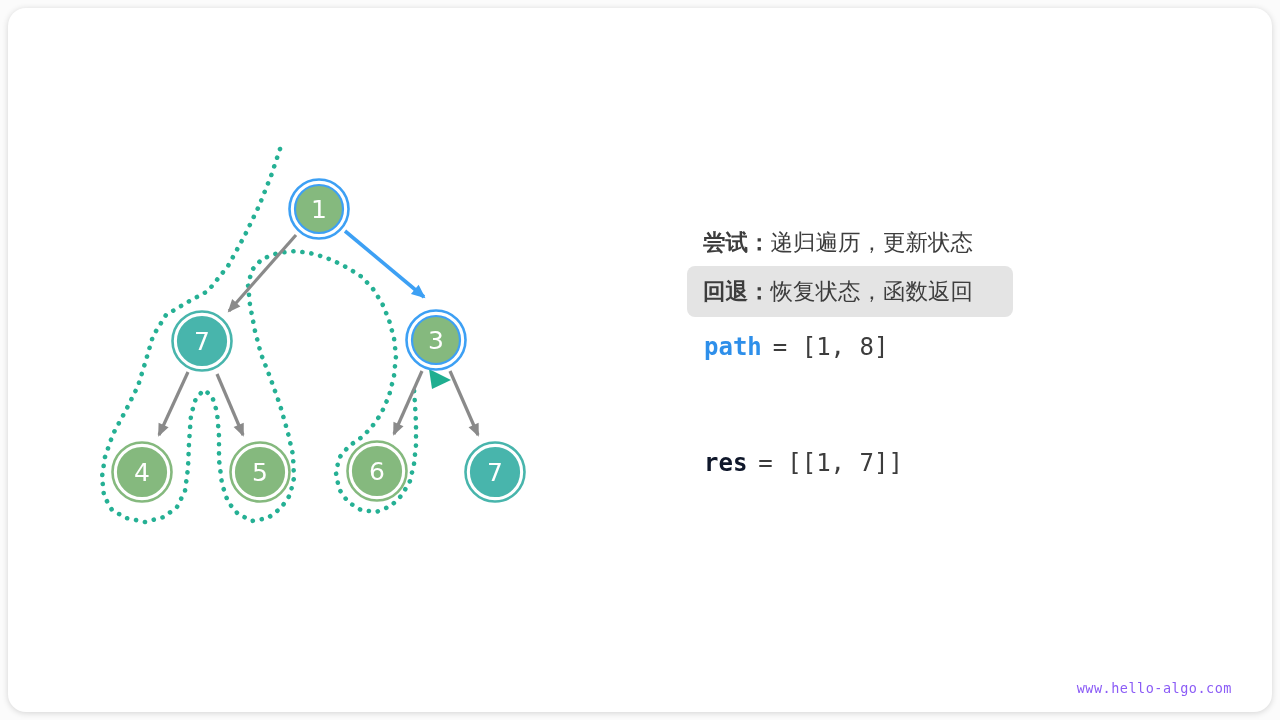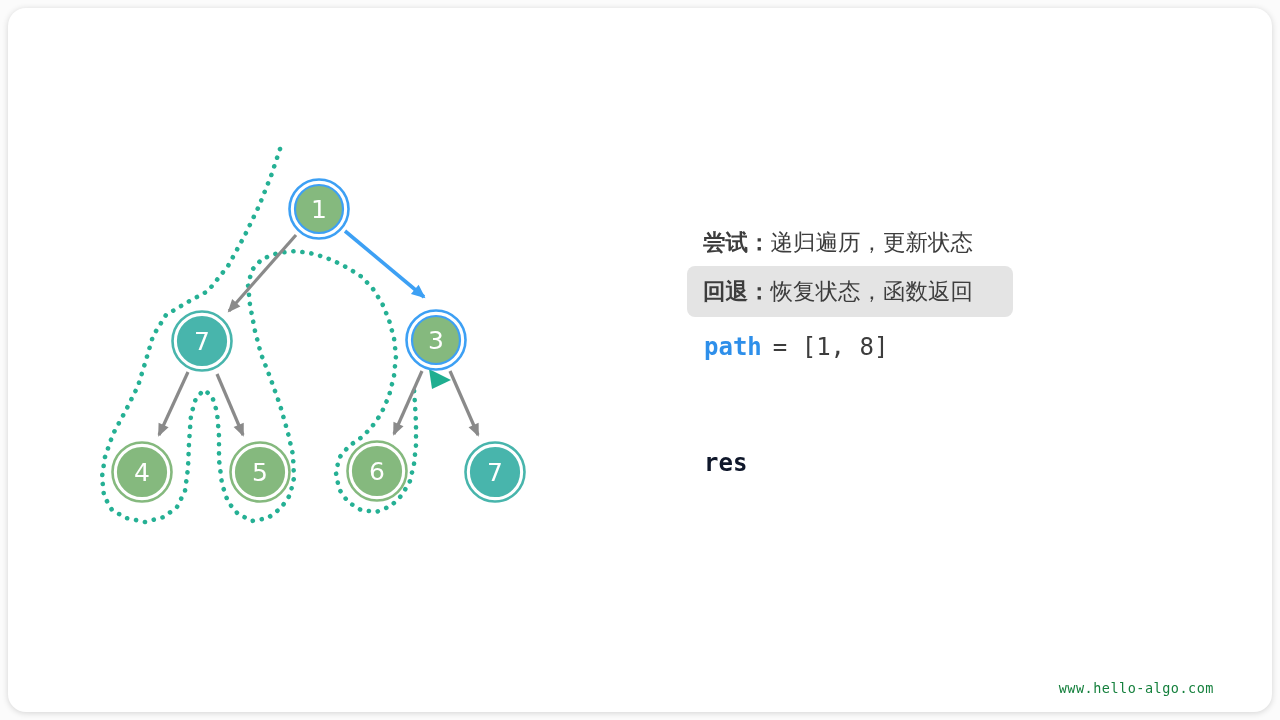--- a/index.html
+++ b/index.html
@@ -36,22 +36,22 @@
   .lab{font-weight:700;}
   .codeline{position:absolute;font-family:"DejaVu Sans Mono",monospace;font-size:24px;
     white-space:pre;color:#3c3c3c;display:flex;}
   .line-path{left:704px;top:333px;}
   .line-res{left:704px;top:449px;}
   .kw{font-weight:700;}
   .kw.blue{color:#2e8fea;}
   .kw.teal{color:#0f172a;}
   .rhs{margin-left:11px;}
 
-  .watermark{position:absolute;right:66px;bottom:24px;font-family:"DejaVu Sans Mono",monospace;
-    font-size:13.5px;color:#15803d;letter-spacing:.5px;}
+  .watermark{position:absolute;right:48px;bottom:24px;font-family:"DejaVu Sans Mono",monospace;
+    font-size:13.5px;color:#8b5cf6;letter-spacing:.5px;}
 </style>
 </head>
 <body>
 
 <div class="stage">
   <div class="card"></div>
 
   <svg class="diagram" viewBox="0 0 1280 720">
     <defs>
       <marker id="mGray" markerUnits="userSpaceOnUse" markerWidth="15" markerHeight="13" refX="12" refY="6.5" orient="auto">
@@ -130,16 +130,17 @@
     </div>
   </div>
 
   <div class="codeline line-path">
     <span class="kw blue">path</span>
     <span class="rhs">= [1, 8]</span>
   </div>
 
   <div class="codeline line-res">
     <span class="kw teal">res</span>
+    <span class="rhs">= [[1, 7]]</span>
   </div>
 
   <div class="watermark">www.hello-algo.com</div>
 </div>
 
 </body></html>

